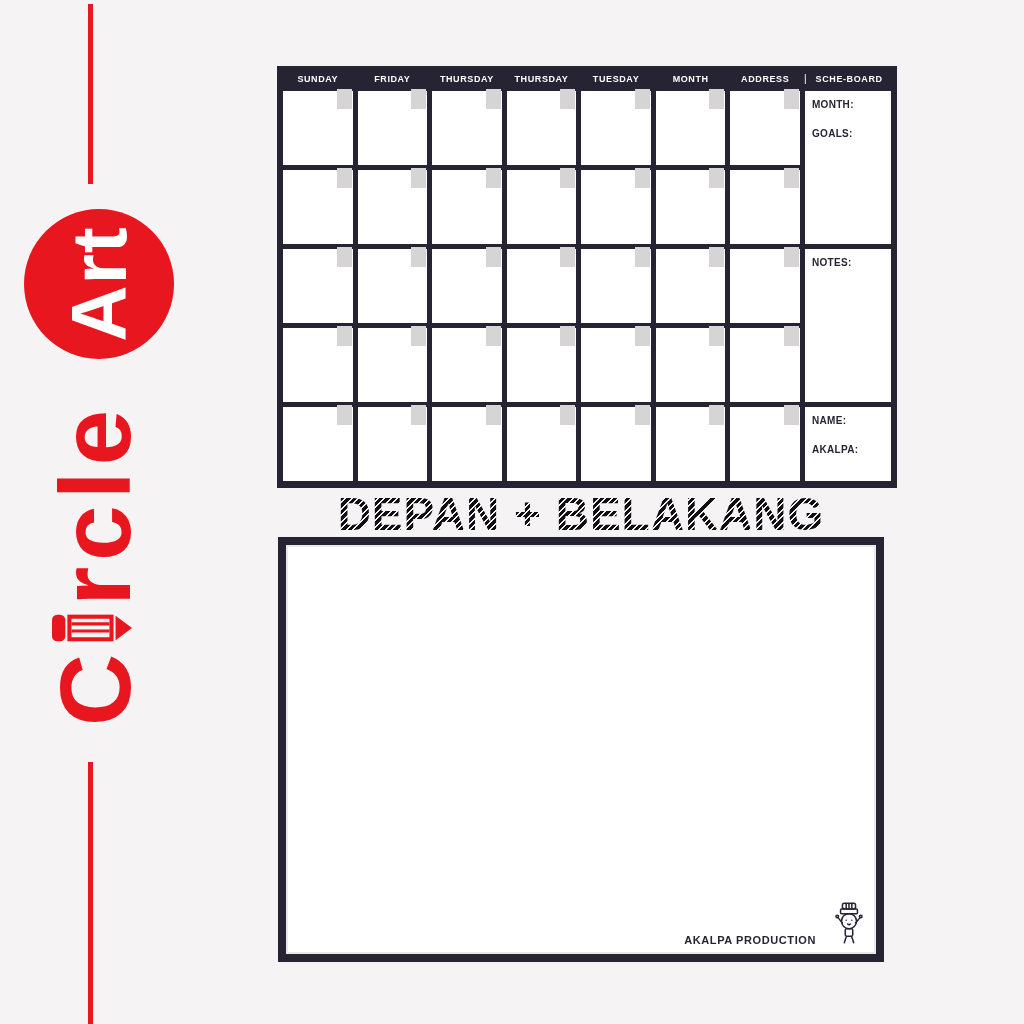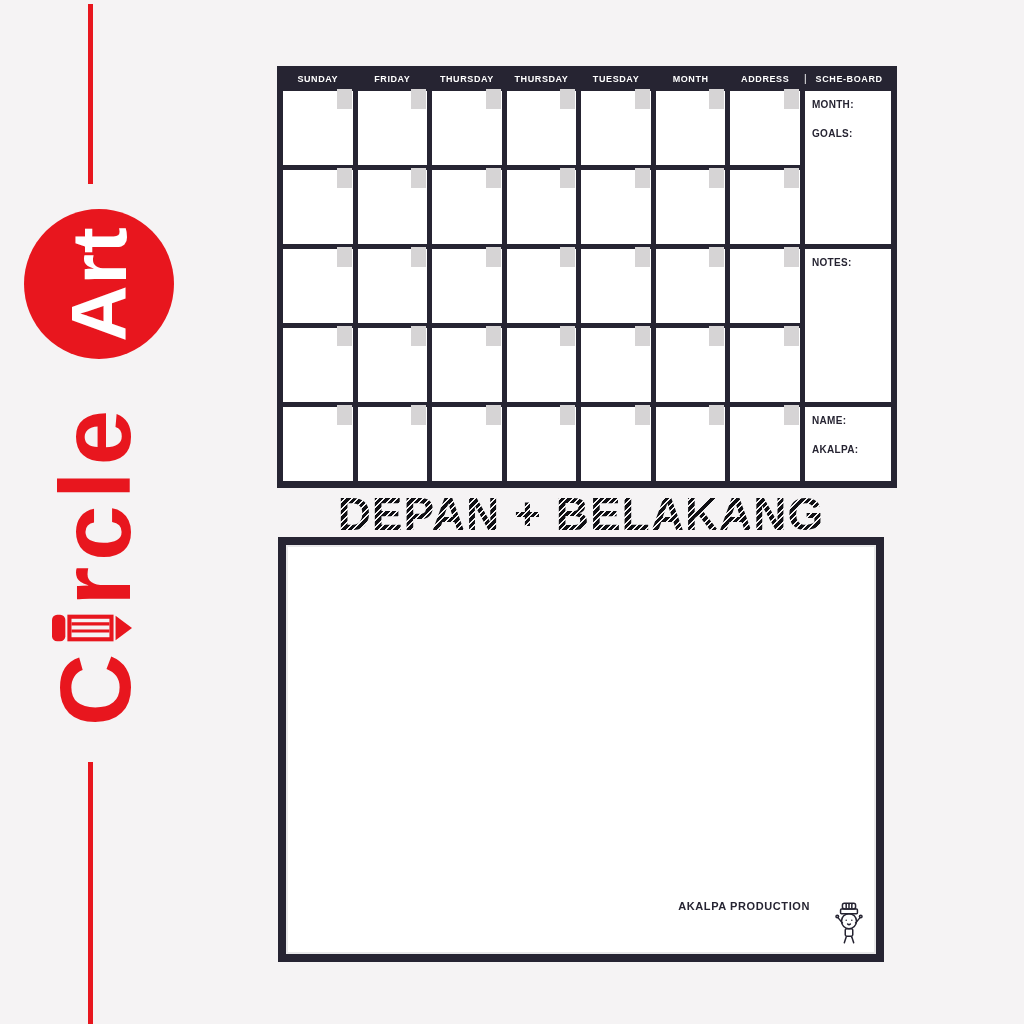--- a/index.html
+++ b/index.html
@@ -83,21 +83,21 @@
   }
 
   
   .white-board {
     left:278px; top:537px; width:606px; height:425px;
     background:#ffffff; border:8px solid #262432;
     box-shadow:inset 0 0 0 2px rgba(38,36,50,0.10);
   }
   .credit {
     position:absolute; right:12px; bottom:8px;
-    display:flex; align-items:flex-start; gap:24px;
+    display:flex; align-items:flex-end; gap:18px;
   }
   .credit-text {
     font-size:11px; font-weight:700; color:#262432; letter-spacing:0.6px;
     white-space:nowrap;
   }
 </style>
 </head>
 <body>
 
 <div class="abs brand-line-top"></div>

